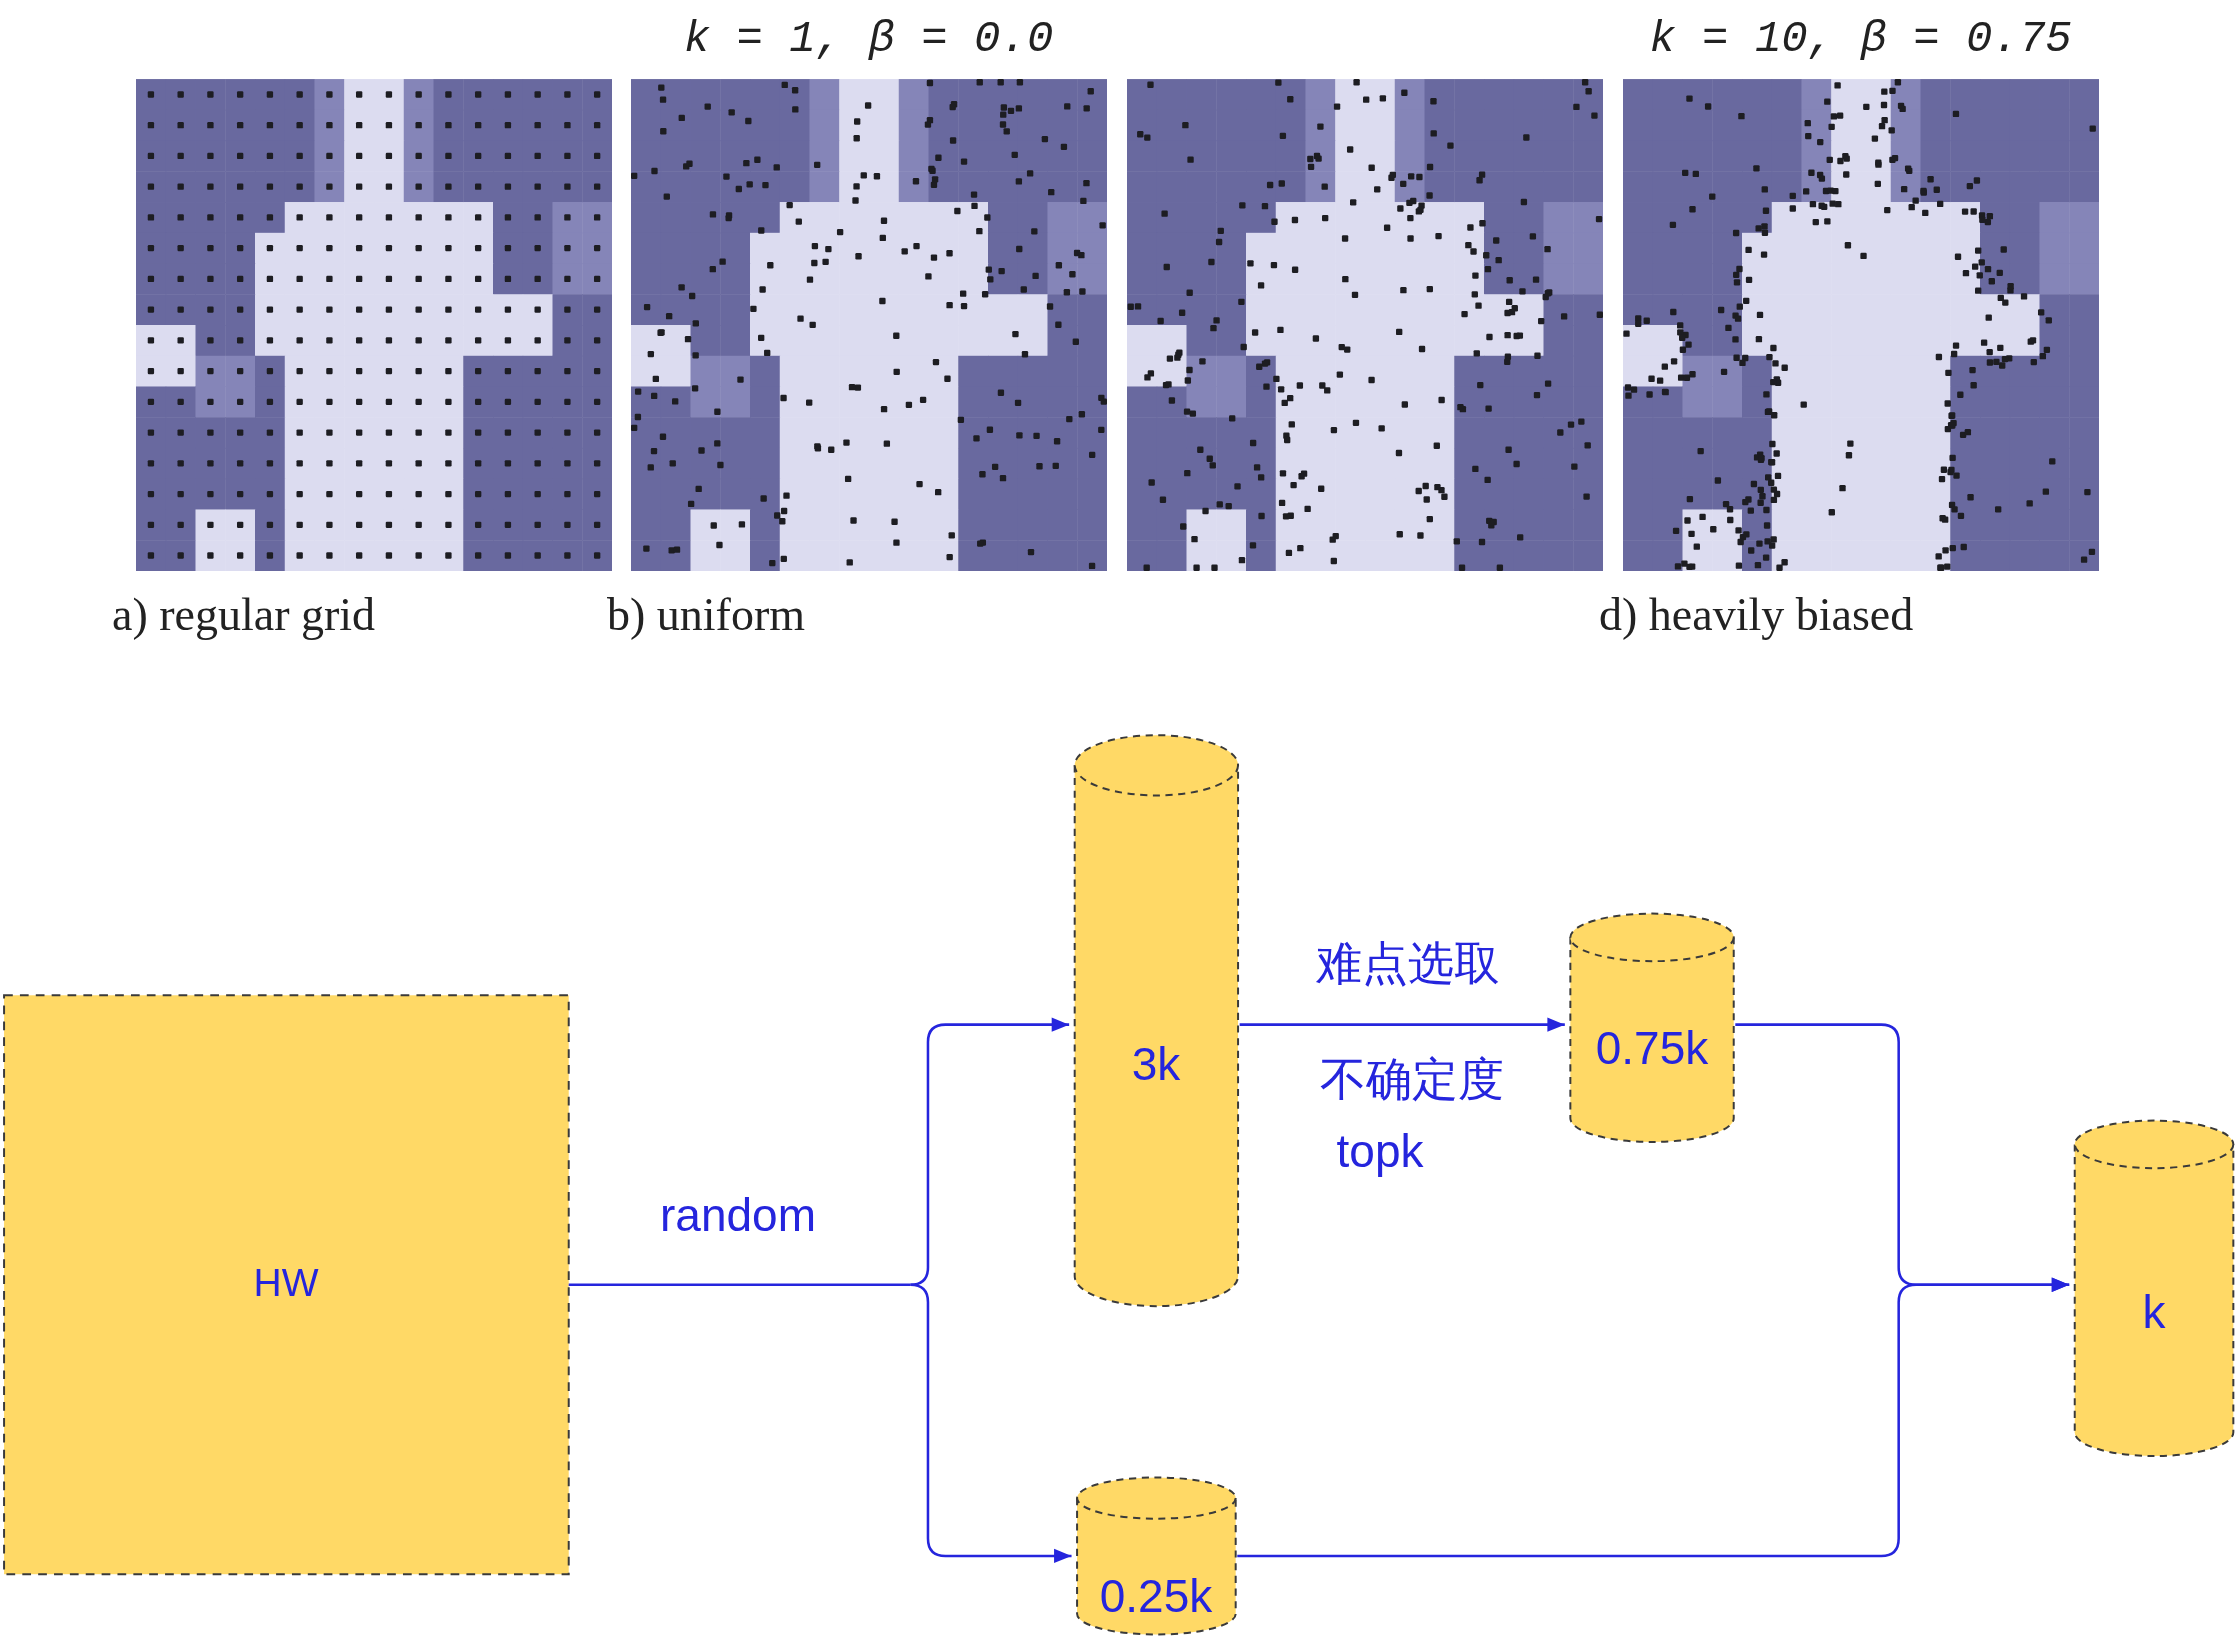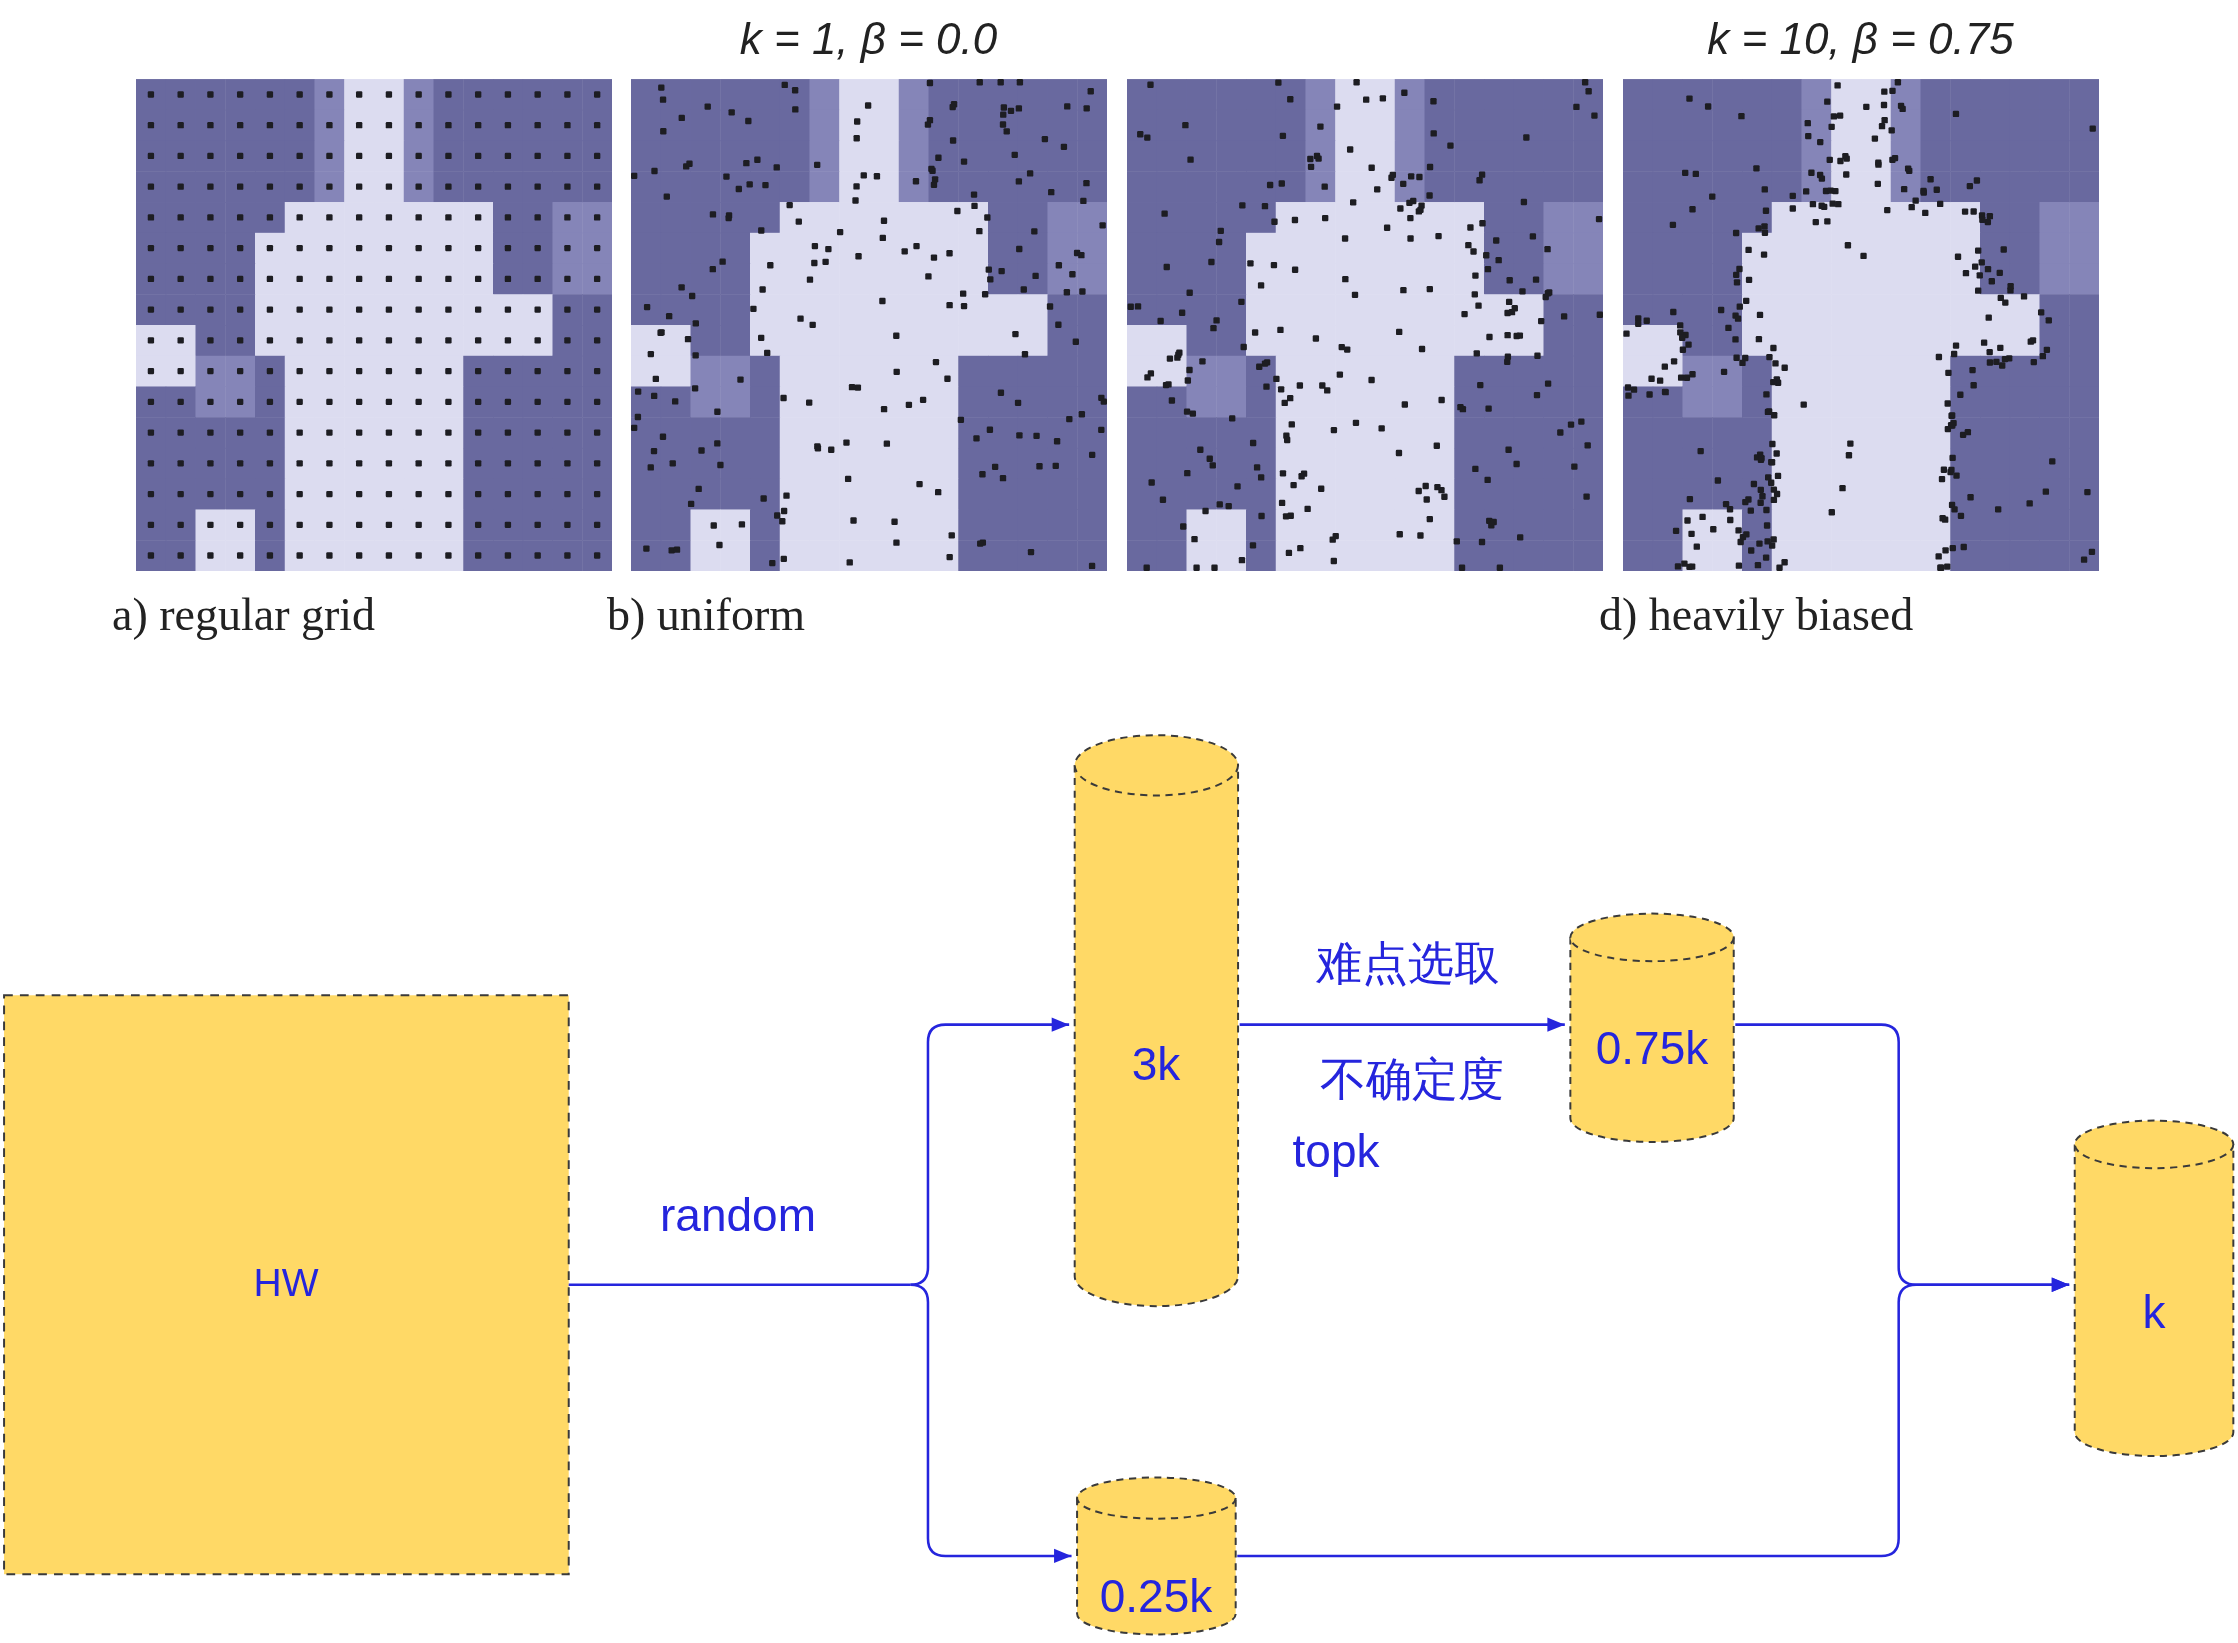--- a/index.html
+++ b/index.html
@@ -8,21 +8,21 @@
     --ink:#3a3a3a;
     --text:#222222;
   }
   html,body{margin:0;padding:0;background:#ffffff;}
   .page{position:relative;width:2239px;height:1644px;background:#fff;overflow:hidden;
         font-family:"Liberation Sans",sans-serif;}
 
   
   .panel-group{position:absolute;top:0;width:476px;height:650px;}
   .panel-title{position:absolute;top:4.8px;left:-32px;width:539px;height:68px;line-height:68px;
-               text-align:center;font-family:Liberation Sans, sans-serif;
+               text-align:center;font-family:Liberation Mono, monospace;
                font-style:italic;font-size:44px;color:var(--text);}
   .panel-canvas{position:absolute;top:79px;left:0;width:476px;height:492px;display:block;}
   .panel-caption{position:absolute;top:581px;left:-24px;width:523px;height:67px;line-height:67px;
                  font-family:"Liberation Serif","DejaVu Serif",serif;
                  font-size:46px;color:var(--text);}
 
   
   .flow-svg{position:absolute;left:0;top:0;width:2239px;height:1644px;}
   .hw-rect{fill:var(--yellow);stroke:var(--ink);stroke-width:2.5;stroke-dasharray:11 9;}
   .cyl{fill:var(--yellow);stroke:var(--ink);stroke-width:2.5;stroke-dasharray:9 7;}
@@ -2093,17 +2093,17 @@
     </svg>
 
     <div class="flow-label big" style="left:286px;top:1283px">HW</div>
     <div class="flow-label" style="left:738px;top:1215px">random</div>
     <div class="flow-label" style="left:1156px;top:1064px">3k</div>
     <div class="flow-label" style="left:1652px;top:1048px">0.75k</div>
     <div class="flow-label" style="left:1156px;top:1596px">0.25k</div>
     <div class="flow-label" style="left:2154px;top:1312px">k</div>
     <div class="flow-label" style="left:1408px;top:964px">难点选取</div>
     <div class="flow-label" style="left:1412px;top:1080px">不确定度</div>
-    <div class="flow-label" style="left:1336px;top:1151px">topk</div>
+    <div class="flow-label" style="left:1380px;top:1151px">topk</div>
   </section>
 
 </div>
 
 
 </body></html>

